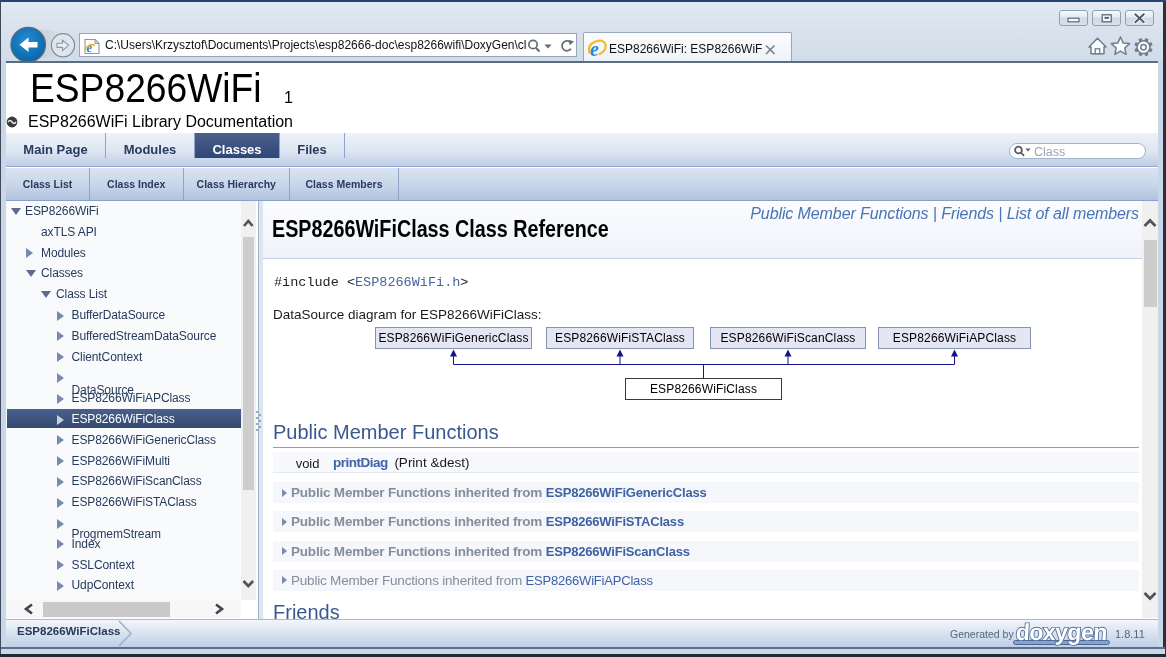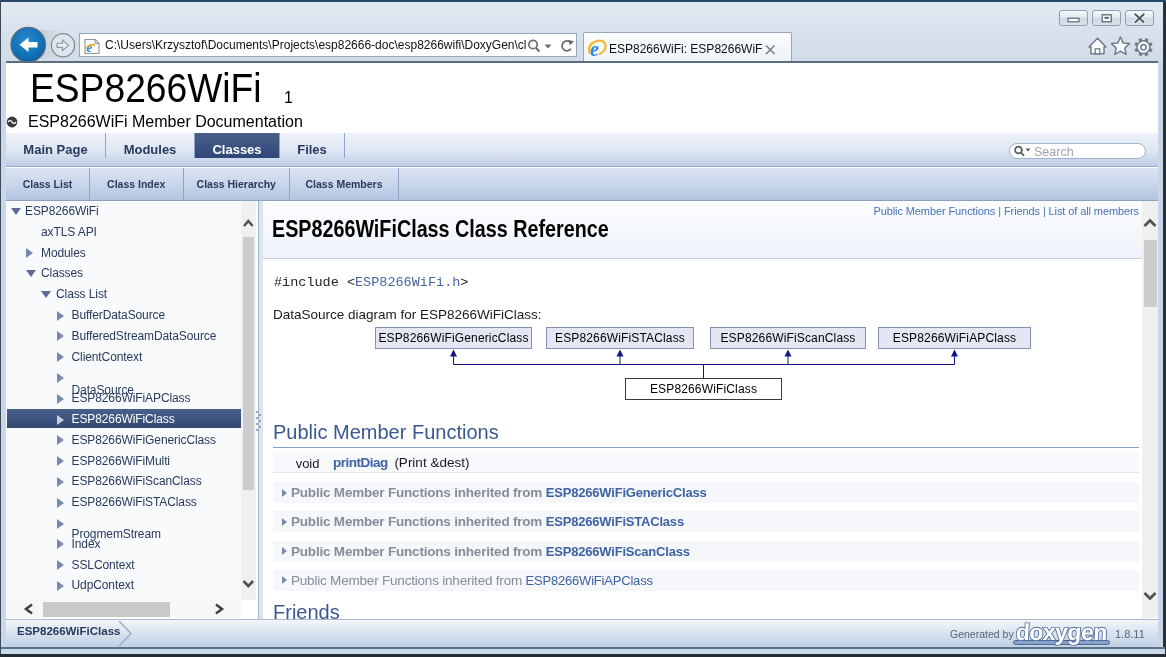--- a/index.html
+++ b/index.html
@@ -64,21 +64,21 @@
 
 .sbtrack { background:#F0F0F0; }
 .sbthumb { position:absolute; background:#CDCDCD; }
 
 #split1 { left:255px; top:201px; width:3px; height:418px; background:#FFF; }
 #split2 { left:258px; top:201px; width:1px; height:418px; background:#9FB4D0; }
 #split3 { left:259px; top:201px; width:4px; height:418px; background:#DCE6F1; }
 
 #header { left:263px; top:201px; width:879px; height:58px;
   background:linear-gradient(to bottom,#FBFCFE,#EFF3F9); border-bottom:1px solid #C4CFE5; }
-#summary { right:27px; top:205px; font-size:11px; letter-spacing:-0.1px; color:#4874B8; }
+#summary { right:27px; top:205px; font-size:16px; letter-spacing:-0.1px; color:#4874B8;font-style:italic; }
 #ctitle { left:272px; top:216px; font-size:23.5px; font-weight:bold; color:#000; transform:scaleX(.84); transform-origin:0 0; }
 #include { left:274px; top:275px; font-family:"Liberation Mono", monospace; font-size:13.5px; color:#252525; }
 #inhlabel { left:273px; top:307px; font-size:13.5px; color:#1a1a1a; }
 .gbox { position:absolute; border:1px solid #8491B3; background:#E4E7F3; text-align:center;
   font-size:12px; letter-spacing:0.15px; color:#000; }
 #gbox5 { border:1px solid #3A3A3A; background:#FFF; }
 .h2g { position:absolute; font-size:20px; color:#3A5890; }
 .h2line { position:absolute; width:866px; height:1px; background:#879ECB; }
 #memrow { left:273px; top:452px; width:866px; height:21px; background:#F8F9FC; border-bottom:1px solid #E2E8F1; }
 .inhrow { position:absolute; left:273px; width:866px; height:21px; background:#F5F7FB; }
@@ -100,36 +100,36 @@
 <div class="abs" id="urltext">C:\Users\Krzysztof\Documents\Projects\esp82666-doc\esp8266wifi\DoxyGen\cl</div>
 <div class="abs" id="tab"></div>
 <div class="abs" id="tabtitle">ESP8266WiFi: ESP8266WiF…</div>
 <div class="abs" id="backc"></div>
 <div class="abs" id="fwdc"></div>
 <div class="abs" id="chromeline"></div>
 
 <div class="abs" id="page"></div>
 <div class="abs" id="projname">ESP8266WiFi</div>
 <div class="abs" id="projnum">1</div>
-<div class="abs" id="projbrief">ESP8266WiFi Member Documentation</div>
+<div class="abs" id="projbrief">ESP8266WiFi Library Documentation</div>
 
 <div class="abs" id="navrow1">
   <div class="tab1" style="left:0; width:100px;">Main Page</div>
   <div class="tab1" style="left:100px; width:89px;">Modules</div>
   <div class="tab1" id="tabsel" style="left:189px; width:85px;">Classes</div>
   <div class="tab1" style="left:274px; width:65px;">Files</div>
 </div>
 <div class="abs" id="navrow2">
   <div class="tab2" style="left:0; width:84px;">Class List</div>
   <div class="tab2" style="left:84px; width:93.5px;">Class Index</div>
   <div class="tab2" style="left:177.5px; width:106.5px;">Class Hierarchy</div>
   <div class="tab2" style="left:284px; width:109px;">Class Members</div>
 </div>
 <div class="abs" id="search"></div>
-<div class="abs" id="searchtxt">Search</div>
+<div class="abs" id="searchtxt">Class</div>
 
 <div class="abs" id="side"></div>
 <div class="abs" id="selrow"></div>
 <div id="tree">
     <div class="abs arr arrD" style="left:11px; top:208px; "></div>
     <div class="abs ti" style="left:25px; top:201px; ">ESP8266WiFi</div>
     <div class="abs ti" style="left:41px; top:221.8px; ">axTLS API</div>
     <div class="abs arr arrR" style="left:26px; top:248.1px; "></div>
     <div class="abs ti" style="left:41px; top:242.6px; ">Modules</div>
     <div class="abs arr arrD" style="left:26px; top:270.4px; "></div>

